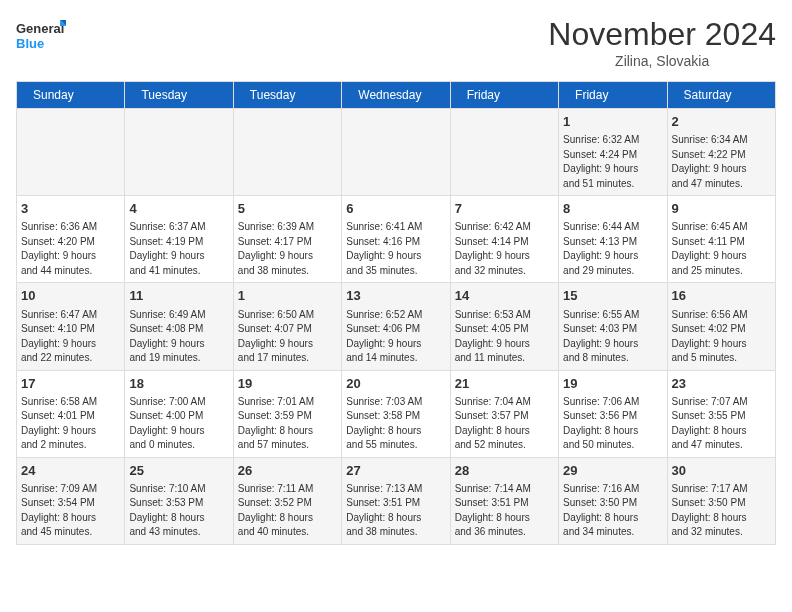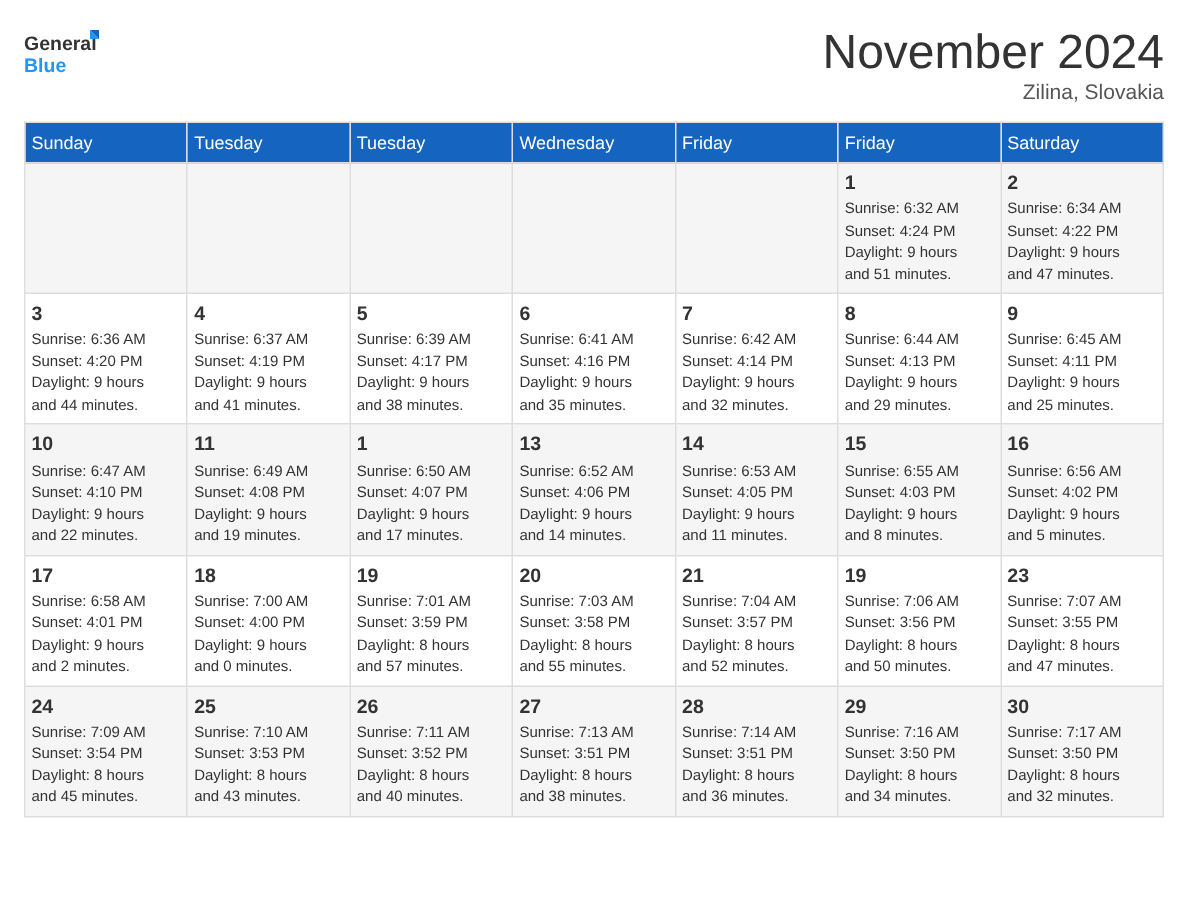--- a/index.html
+++ b/index.html
@@ -15,40 +15,40 @@
       justify-content: space-between;
       align-items: flex-start;
       margin-bottom: 12px;
     }
     .logo {
       display: flex;
       align-items: center;
       gap: 4px;
     }
     .title-block {
-      text-align: right;
+      text-align: center;
     }
     .month-title {
       font-size: 32px;
       font-weight: normal;
       color: #333;
     }
     .location {
       font-size: 14px;
       color: #555;
     }
     table {
       width: 100%;
       border-collapse: collapse;
       font-size: 11px;
     }
     thead tr th {
       background-color: #1565c0;
       color: #fff;
-      padding: 6px 4px;
+      padding: 6px 16px;
       text-align: left;
       font-size: 12px;
       font-weight: normal;
       border: 1px solid #ddd;
     }
     tbody tr td {
       vertical-align: top;
       padding: 4px;
       border: 1px solid #ddd;
       height: 80px;

